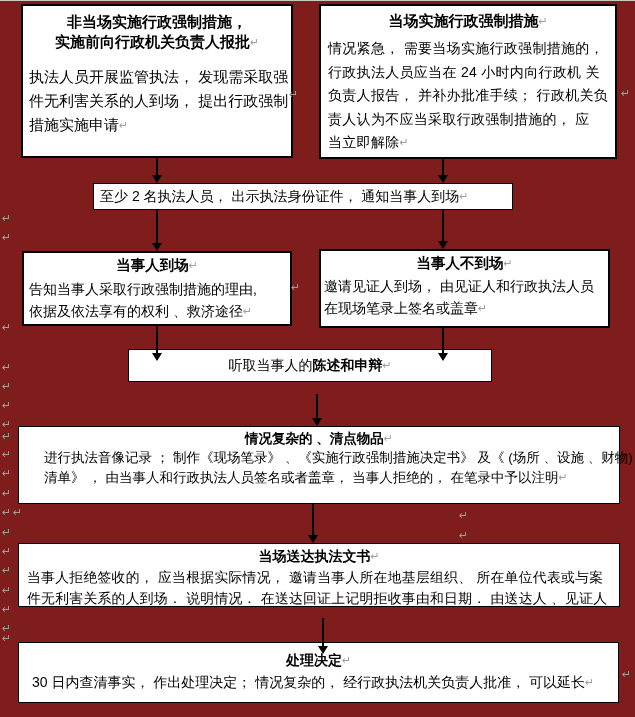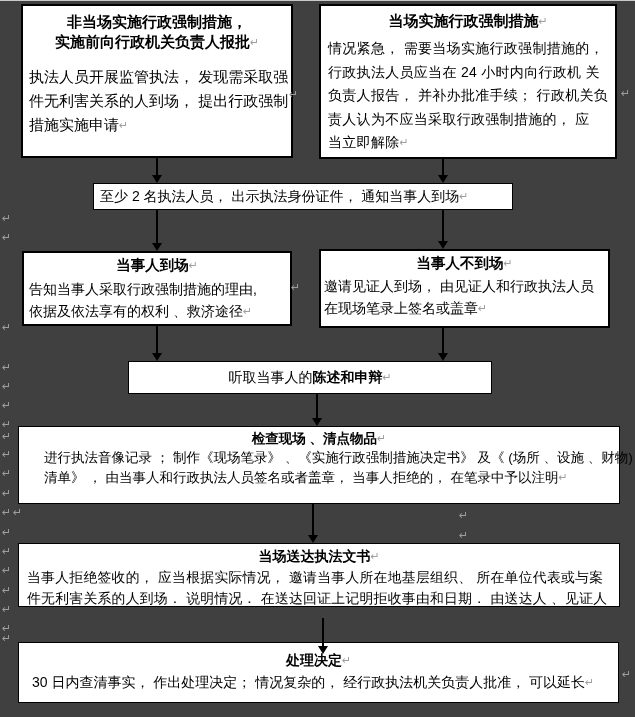--- a/index.html
+++ b/index.html
@@ -1,17 +1,17 @@
 <!DOCTYPE html>
 <html><head>
 <meta charset="utf-8">
 <style>
   html,body{margin:0;padding:0;background:#fff;}
   .page{
-    position:relative;width:635px;height:717px;background:#404040;
+    position:relative;width:635px;height:717px;background:#7f1d1d;
     font-family:"Liberation Sans","DejaVu Sans",sans-serif;color:#000;
     overflow:hidden;border-top:1px solid #c9c9c9;box-sizing:border-box;
   }
   .box{position:absolute;background:#fff;border:solid #000;box-sizing:border-box;}
   .b2{border-width:2px;}
   .b1{border-width:1px;}
   .title{text-align:center;font-weight:bold;}
   .line{white-space:nowrap;}
   .pmark{color:#9e9e9e;font-size:11px;font-weight:normal;vertical-align:1px;}
   .mmark{position:absolute;color:#9e9e9e;font-size:11px;line-height:1;}
@@ -31,21 +31,21 @@
   #box-notify{left:93px;top:182px;width:420px;height:27px;font-size:14px;line-height:24px;padding-left:6px;}
   
   #box-present{left:22px;top:250px;width:270px;height:75px;}
   #box-present .title{padding-top:3px;font-size:14.5px;line-height:18px;}
   #box-present .body{margin-top:4px;padding-left:5px;font-size:14px;line-height:22px;}
   
   #box-absent{left:319px;top:248px;width:291px;height:79px;}
   #box-absent .title{padding-top:3px;font-size:14.5px;line-height:18px;}
   #box-absent .body{margin-top:3px;padding-left:3px;font-size:14px;line-height:22px;}
   
-  #box-listen{left:128px;top:360px;width:364px;height:33px;font-size:14px;line-height:30px;text-align:center;}
+  #box-listen{left:128px;top:348px;width:364px;height:33px;font-size:14px;line-height:30px;text-align:center;}
   
   #box-inspect{left:18px;top:425px;width:602px;height:78px;}
   #box-inspect .title{padding-top:3px;font-size:13.5px;line-height:17px;}
   #box-inspect .body{margin-top:2px;padding-left:5px;font-size:13.5px;line-height:18.5px;margin-left:20px;}
   
   #box-deliver{left:18px;top:542px;width:602px;height:64px;}
   #box-deliver .title{padding-top:3px;font-size:14px;line-height:18px;}
   #box-deliver .body{margin-top:3px;padding-left:8px;font-size:13.8px;line-height:20.5px;letter-spacing:0.3px;}
   
   #box-decision{left:18px;top:641px;width:601px;height:61px;}
@@ -98,21 +98,21 @@
       <div class="line">告知当事人采取行政强制措施的理由,</div>
       <div class="line"><span>依据及依法享有的权利 、救济途径</span><span class="pmark">↵</span></div>
     </div>
   </div>
 
   <div class="box b1" id="box-listen">
     <span>听取当事人的</span><b>陈述和申辩</b><span class="pmark">↵</span>
   </div>
 
   <div class="box b1" id="box-inspect">
-    <div class="title"><span>检查现场 、清点物品</span><span class="pmark">↵</span></div>
+    <div class="title"><span>情况复杂的 、清点物品</span><span class="pmark">↵</span></div>
     <div class="body">
       <div class="line">进行执法音像记录 ； 制作《现场笔录》 、《实施行政强制措施决定书》 及《 (场所 、设施 、财物)</div>
       <div class="line"><span>清单》 ， 由当事人和行政执法人员签名或者盖章， 当事人拒绝的， 在笔录中予以注明</span><span class="pmark">↵</span></div>
     </div>
   </div>
 
   <div class="box b1" id="box-deliver">
     <div class="title"><span>当场送达执法文书</span><span class="pmark">↵</span></div>
     <div class="body">
       <div class="line">当事人拒绝签收的， 应当根据实际情况， 邀请当事人所在地基层组织、 所在单位代表或与案</div>

